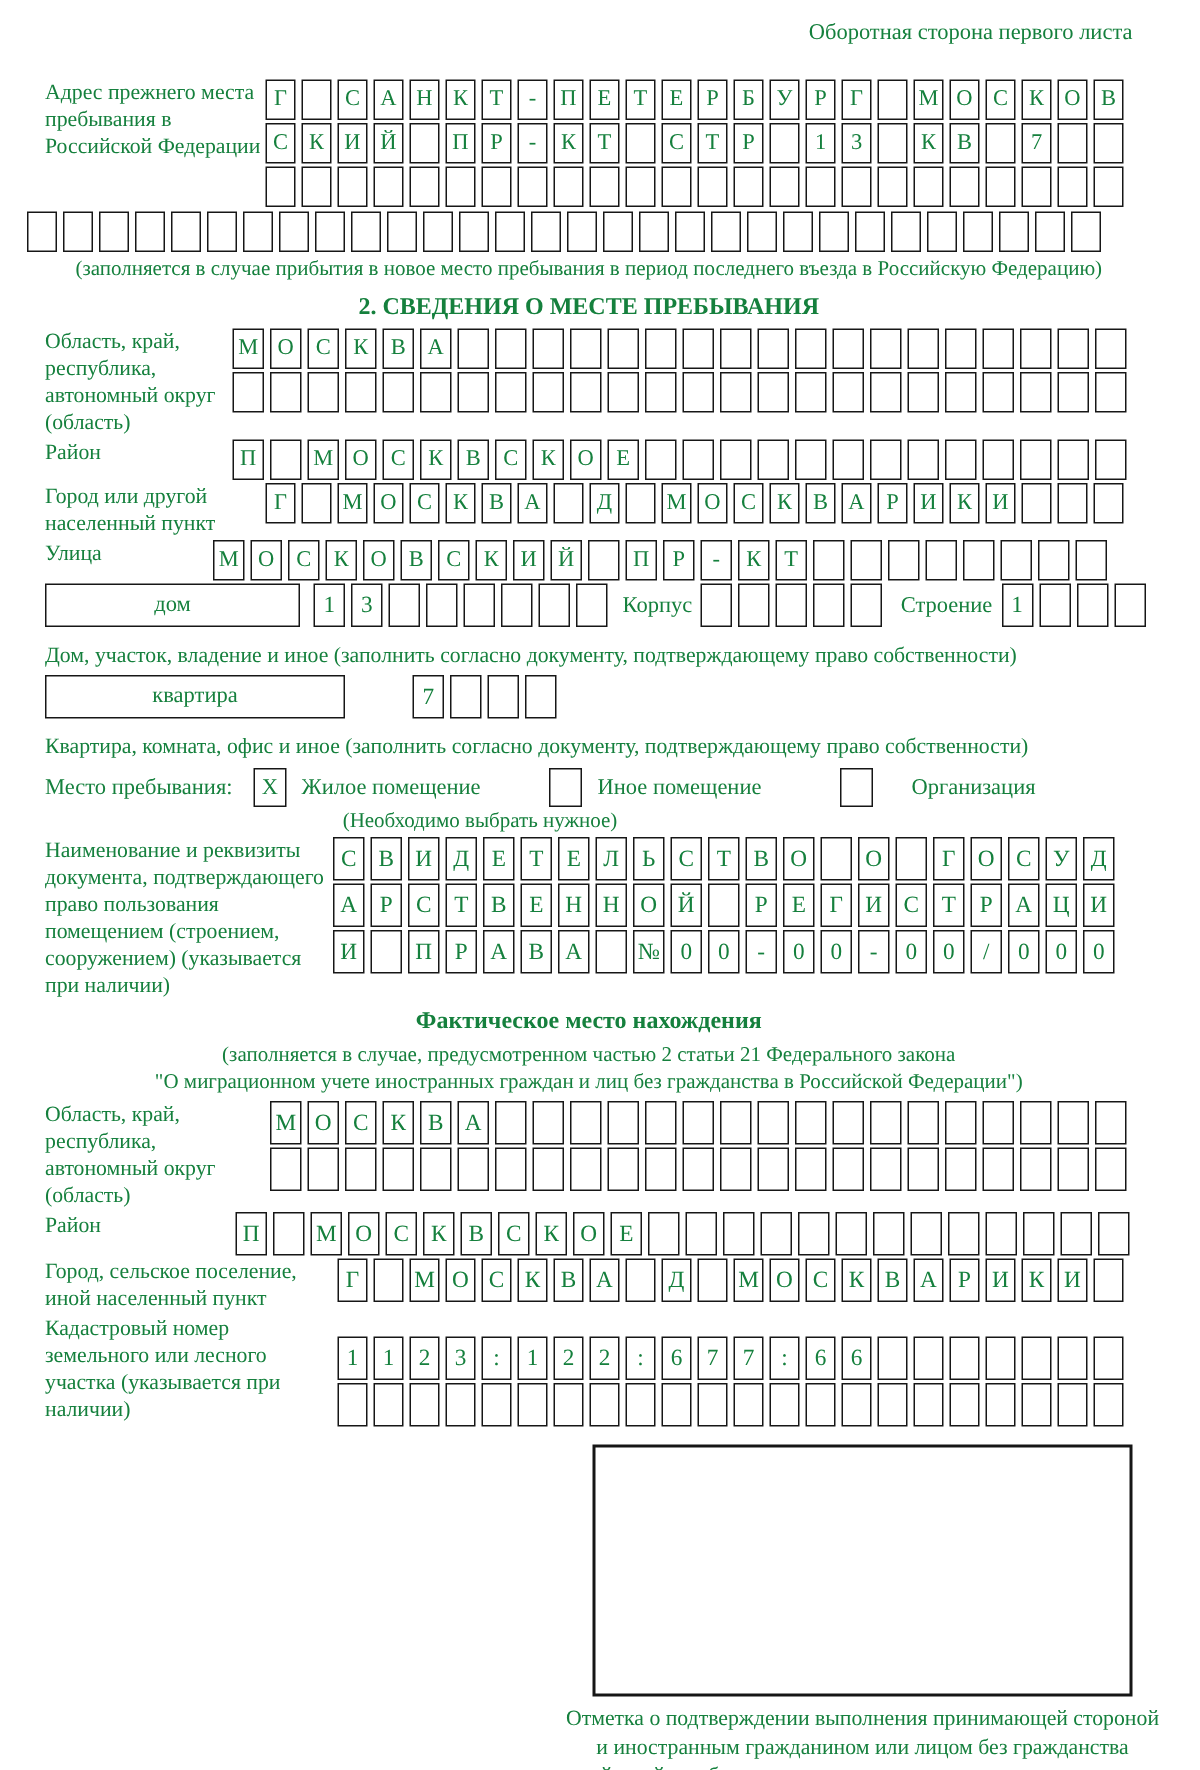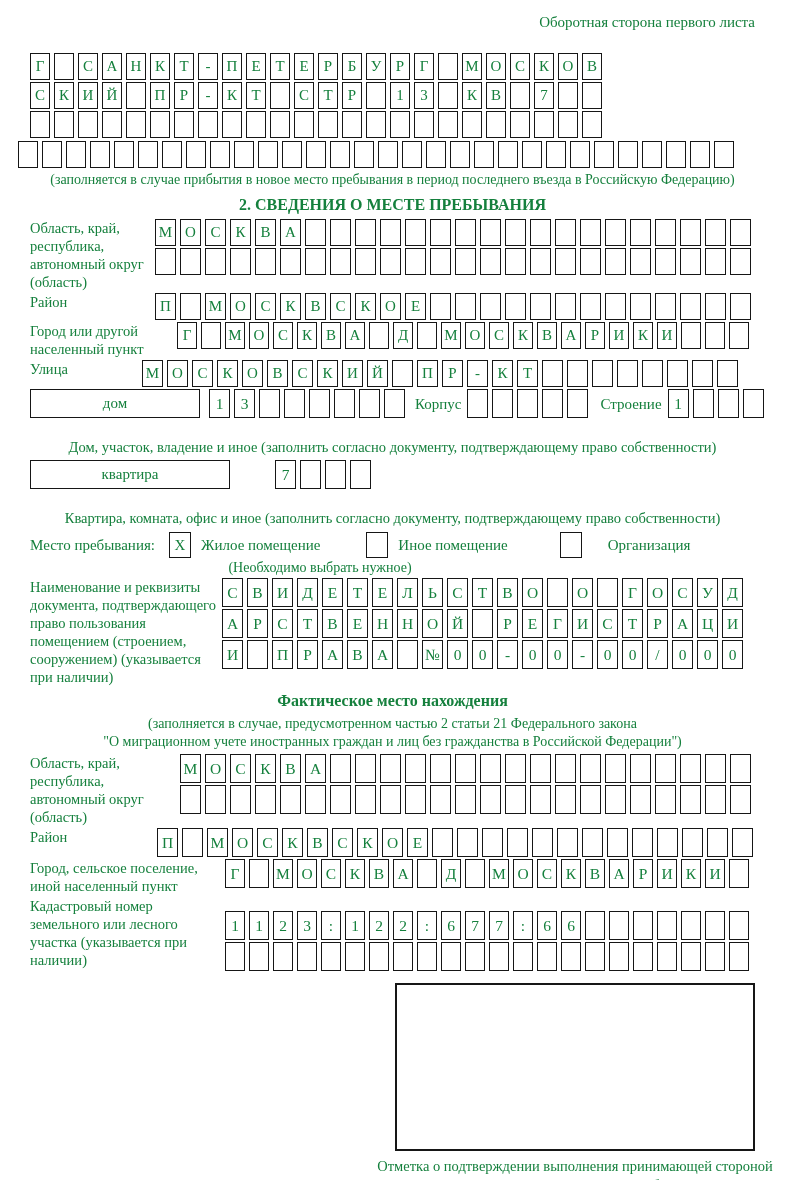--- a/index.html
+++ b/index.html
@@ -18,21 +18,21 @@
   .cells{display:flex;gap:4px;flex:0 0 auto;}
   .cell{
     flex:0 0 auto;box-sizing:border-box;height:27px;
     border:1.6px solid #161616;display:flex;align-items:center;justify-content:center;
     font-size:15px;line-height:1;
   }
   .p24 .cell{width:20px;} .p25 .cell{width:21px;}
   .tall .cell{height:29px;font-size:15.5px;}
   .fullrow{margin-left:-12px;margin-top:3px;}
   .caption{font-size:14px;text-align:center;margin-top:3px;line-height:18px;}
-  .caption-left{font-size:14.5px;text-align:center;margin-top:20px;line-height:19px;}
+  .caption-left{font-size:14.5px;text-align:left;margin-top:10px;line-height:19px;}
   .title{font-weight:bold;font-size:16px;text-align:center;margin-top:7px;margin-bottom:5px;}
   .fieldbox{
     box-sizing:border-box;border:1.6px solid #161616;height:29px;
     display:flex;align-items:center;justify-content:center;font-size:15px;flex:0 0 auto;
   }
   .mt2{margin-top:2px;} .mt3{margin-top:3px;} .mt6{margin-top:6px;}
   .cbrow{display:flex;align-items:center;margin-top:4px;font-size:15px;}
   .cb{
     box-sizing:border-box;width:22px;height:26px;border:1.6px solid #161616;
     display:flex;align-items:center;justify-content:center;font-size:15px;flex:0 0 auto;
@@ -48,20 +48,21 @@
   }
 </style>
 </head>
 <body>
 
 <div class="page">
 
   <div class="corner">Оборотная сторона первого листа</div>
 
   <div class="row">
+    <div class="lbl w147">Адрес прежнего места пребывания в Российской Федерации</div>
     <div class="rows">
       <div class="cells p24">
           <span class="cell">Г</span>
           <span class="cell"></span>
           <span class="cell">С</span>
           <span class="cell">А</span>
           <span class="cell">Н</span>
           <span class="cell">К</span>
           <span class="cell">Т</span>
           <span class="cell">-</span>

